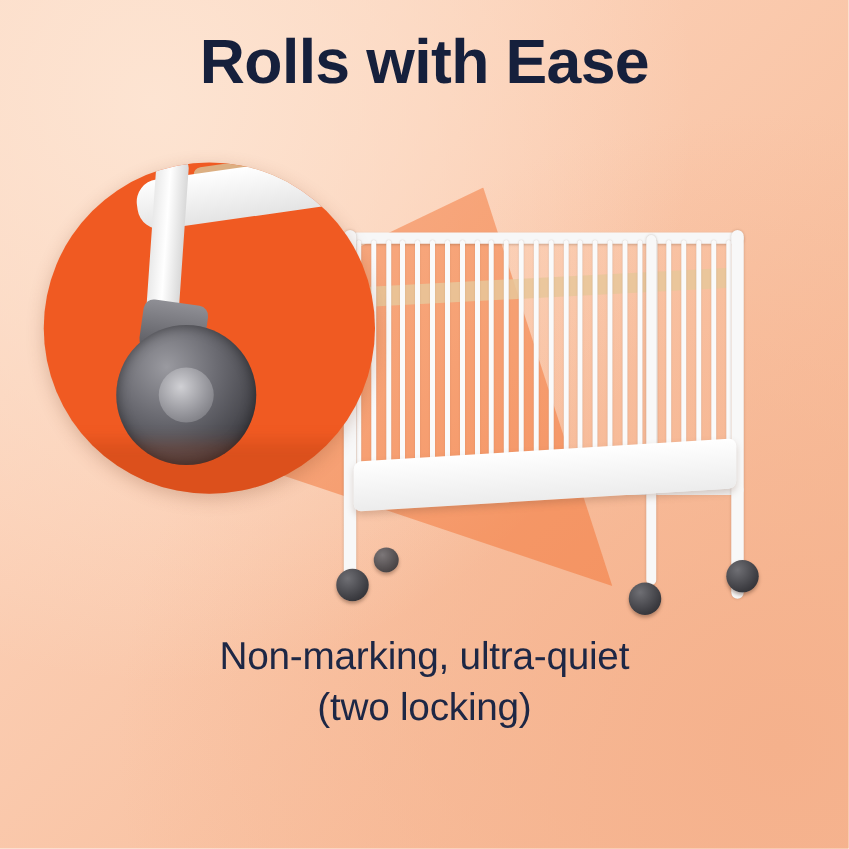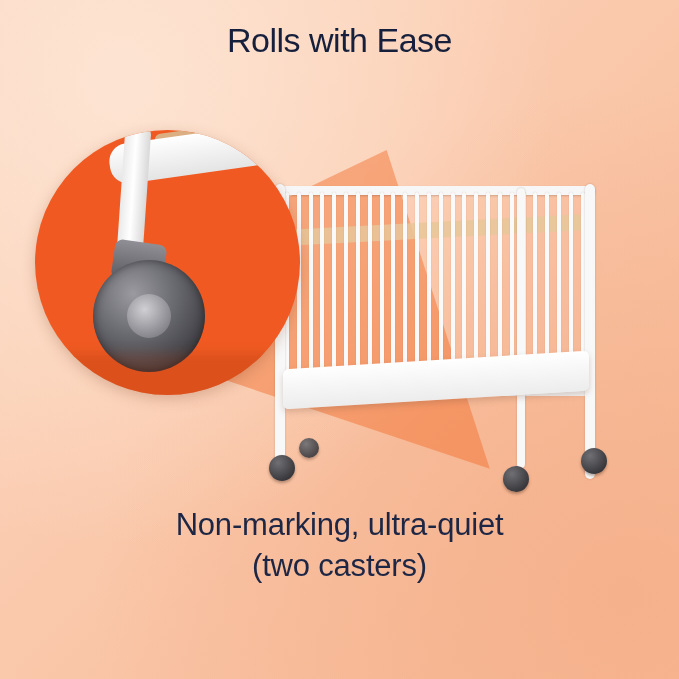--- a/index.html
+++ b/index.html
@@ -25,23 +25,23 @@
                 radial-gradient(ellipse at 92% 88%, #f5b18c 0%, rgba(245,177,140,0) 60%);
     pointer-events: none;
   }
 
   .headline {
     position: absolute;
     top: 22px;
     left: 0;
     width: 679px;
     text-align: center;
-    font-size: 34px;
+    font-size: 50px;
     line-height: 1.1;
-    font-weight: 400;
+    font-weight: 700;
     color: #16203c;
     letter-spacing: -0.5px;
   }
 
   .caption {
     position: absolute;
     left: 0;
     top: 505px;
     width: 679px;
     text-align: center;
@@ -309,15 +309,15 @@
       <div class="fork"></div>
       <div class="wheel"></div>
       <div class="hub"></div>
       <div class="shadow"></div>
     </div>
 
   </div>
 
   <div class="caption">
     <div>Non-marking, ultra-quiet</div>
-    <div>(two casters)</div>
+    <div>(two locking)</div>
   </div>
 </div>
 
 </body></html>

